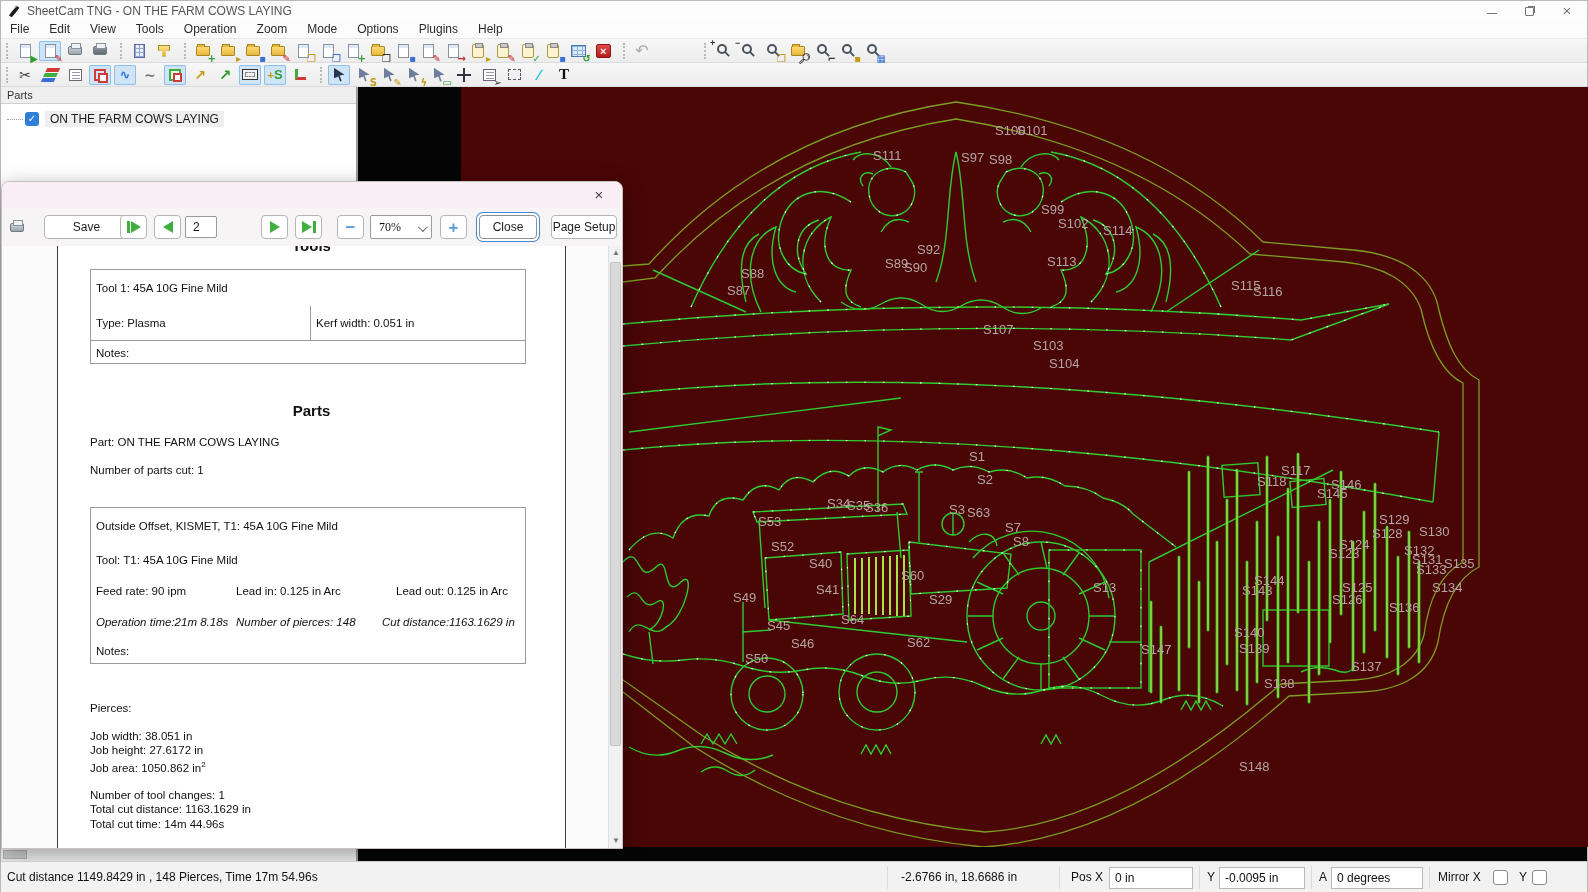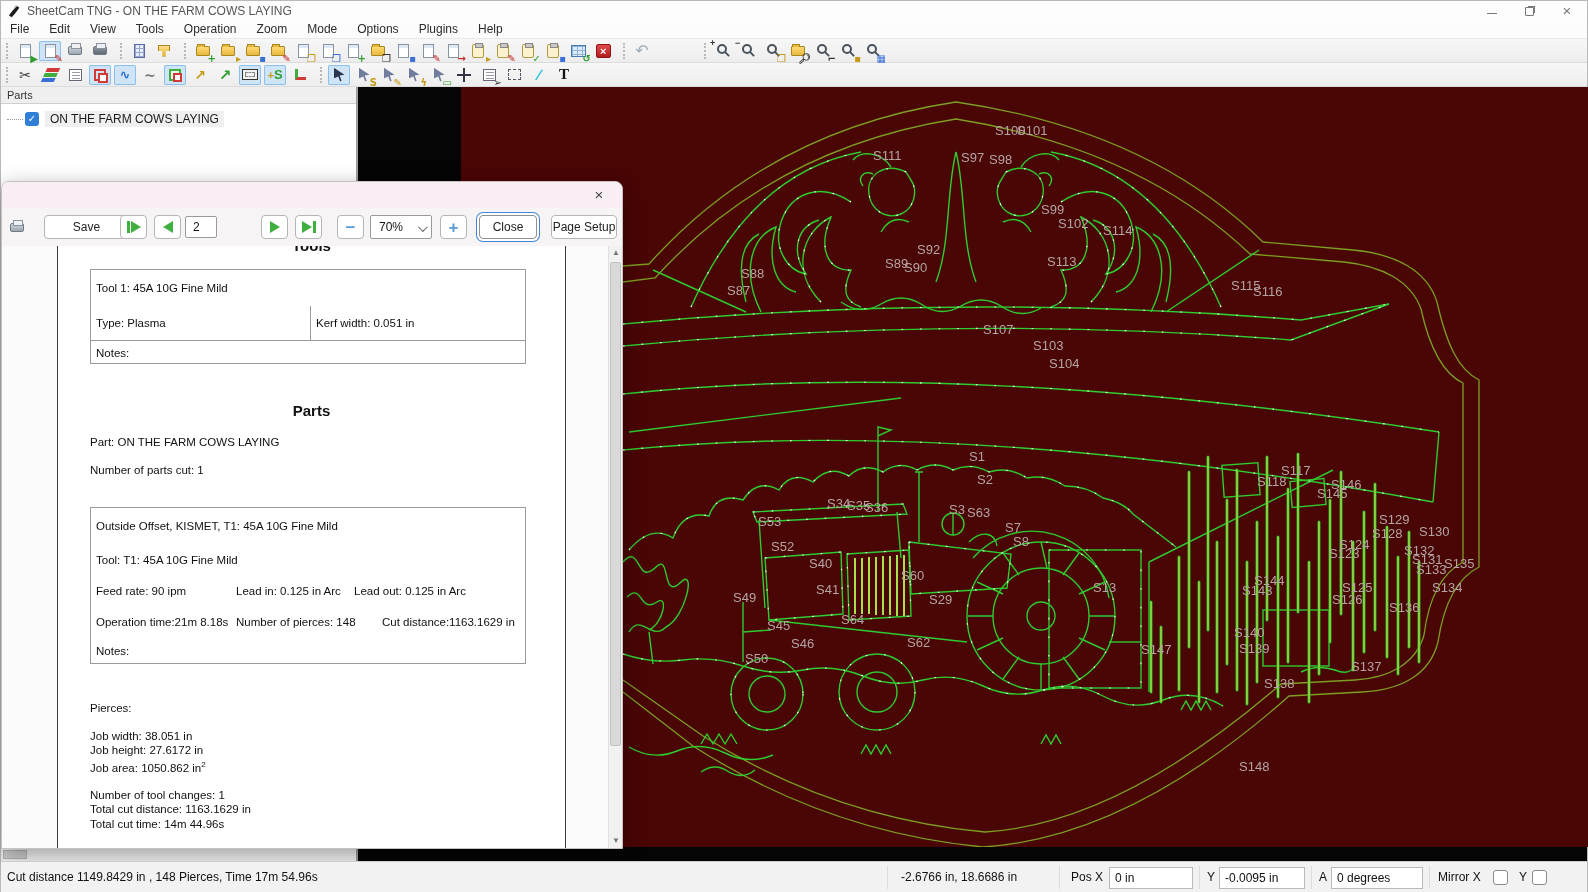--- a/index.html
+++ b/index.html
@@ -109,21 +109,21 @@
     font-size:12px;color:#222;text-align:center;display:flex;align-items:center;justify-content:center;}
   .dbtn.focused{border:1px solid #8f8f8f;box-shadow:0 0 0 2px #fff,0 0 0 3px #3f86d8;}
   .narrow{width:27px;}
   .tri-r{width:0;height:0;border-top:6px solid transparent;border-bottom:6px solid transparent;border-left:10px solid #3faf3f;}
   .tri-l{width:0;height:0;border-top:6px solid transparent;border-bottom:6px solid transparent;border-right:10px solid #3faf3f;}
   .bar-l{width:3px;height:12px;background:#3faf3f;margin-right:1px;}
   .bar-r{width:3px;height:12px;background:#3faf3f;margin-left:1px;}
   .dinput{position:absolute;top:8px;height:22px;background:#fff;border:1px solid #9a9a9a;border-radius:2px;
     font-size:12px;color:#111;padding-left:7px;display:flex;align-items:center;}
   .dselect{position:absolute;top:7px;height:24px;background:#fff;border:1px solid #9a9a9a;border-radius:2px;
-    font-size:12px;color:#111;padding:0 18px 0 8px;display:flex;align-items:center;}
+    font-size:12px;color:#111;padding:0 18px 0 8px;display:flex;align-items:center;font-family:Liberation Serif, serif;}
   .dselect::after{content:"";position:absolute;right:6px;top:9px;width:6px;height:6px;border-right:1.5px solid #666;border-bottom:1.5px solid #666;transform:rotate(45deg) translateY(-2px);}
   .pm{font-size:17px;font-weight:bold;color:#5b9bd5;line-height:17px;}
   .dprinter{position:absolute;left:2px;top:9px;width:26px;height:20px;display:flex;align-items:center;justify-content:center;}
 
   .dlg-body{position:absolute;left:0;top:64px;right:0;bottom:0;background:#fbfbfb;overflow:hidden;}
   .page-edge{position:absolute;top:0;bottom:0;width:1px;background:#3c3c3c;}
   .doc{position:absolute;left:56px;top:0;width:507px;bottom:0;background:#fff;font-size:11.5px;color:#111;}
   .doc-h{position:absolute;width:100%;text-align:center;font-weight:bold;font-size:15px;}
   .dtable{position:absolute;left:32px;width:436px;border:1px solid #9a9a9a;background:#fff;}
   .drow{display:flex;align-items:center;padding-left:5px;}
@@ -703,24 +703,24 @@
 
           <div class="doc-h" style="top:156px;">Parts</div>
           <div style="position:absolute;left:32px;top:190px;">Part: ON THE FARM COWS LAYING</div>
           <div style="position:absolute;left:32px;top:218px;">Number of parts cut: 1</div>
 
           <div class="dtable" style="top:261px;height:157px;">
             <div class="drow" style="height:36px;">Outside Offset, KISMET, T1: 45A 10G Fine Mild</div>
             <div class="drow" style="height:31px;">Tool: T1: 45A 10G Fine Mild</div>
             <div style="display:flex;height:31px;align-items:center;padding-left:5px;">
               <div style="width:140px;">Feed rate: 90 ipm</div>
-              <div style="width:118px;">Lead in: 0.125 in Arc</div>
+              <div style="width:160px;">Lead in: 0.125 in Arc</div>
               <div style="flex:1;">Lead out: 0.125 in Arc</div>
             </div>
-            <div style="display:flex;height:32px;align-items:center;padding-left:5px;">
+            <div style="display:flex;height:32px;align-items:center;padding-left:5px;font-style:italic;">
               <div style="width:140px;">Operation time:21m 8.18s</div>
               <div style="width:146px;">Number of pierces: 148</div>
               <div style="flex:1;">Cut distance:1163.1629 in</div>
             </div>
             <div class="drow" style="height:26px;">Notes:</div>
           </div>
 
           <div class="sum" style="position:absolute;left:32px;top:455px;">
             <p>Pierces:</p>
             <div class="gap"></div>

